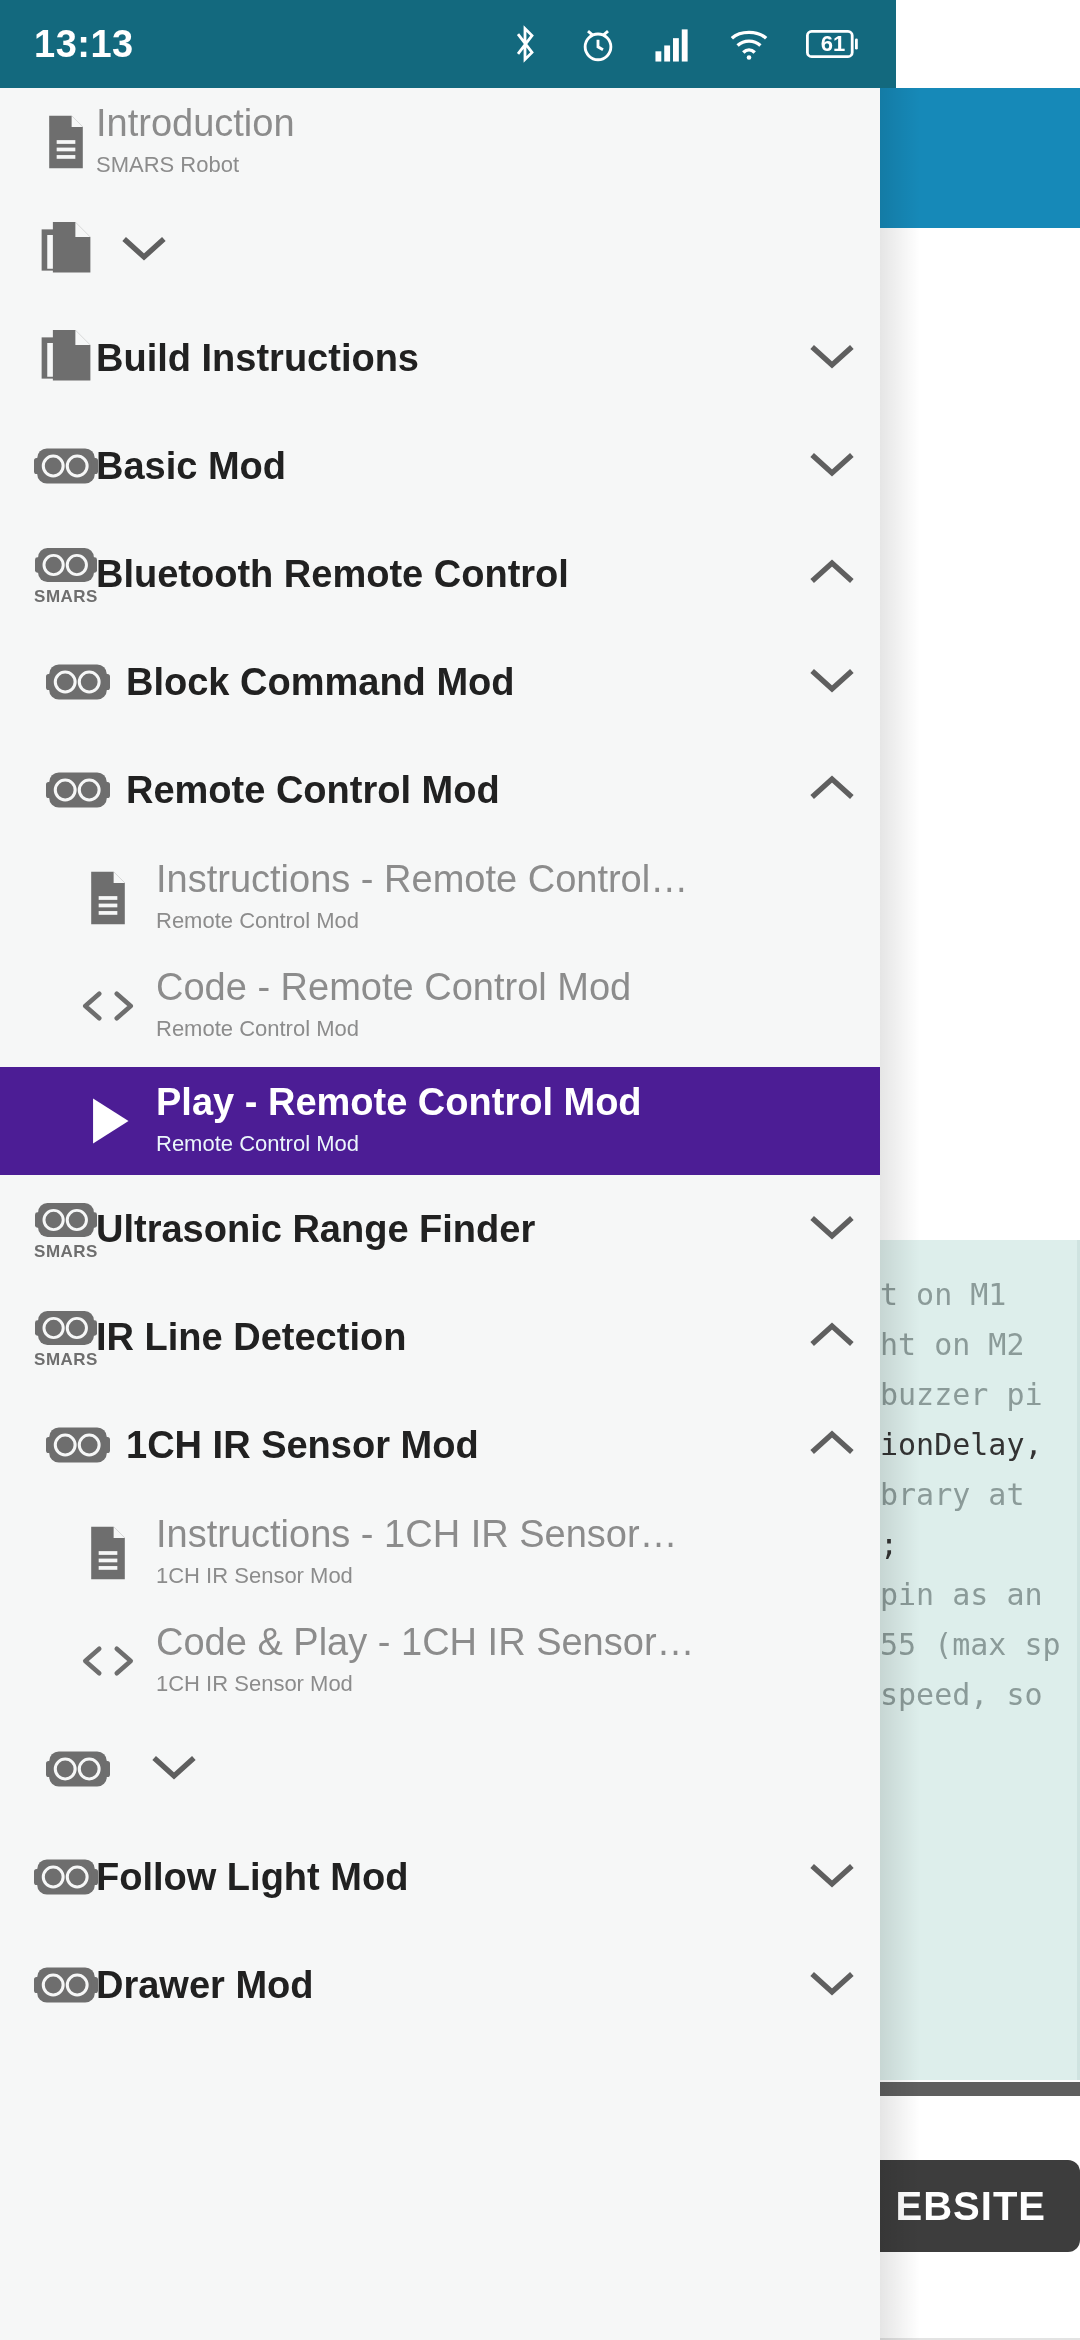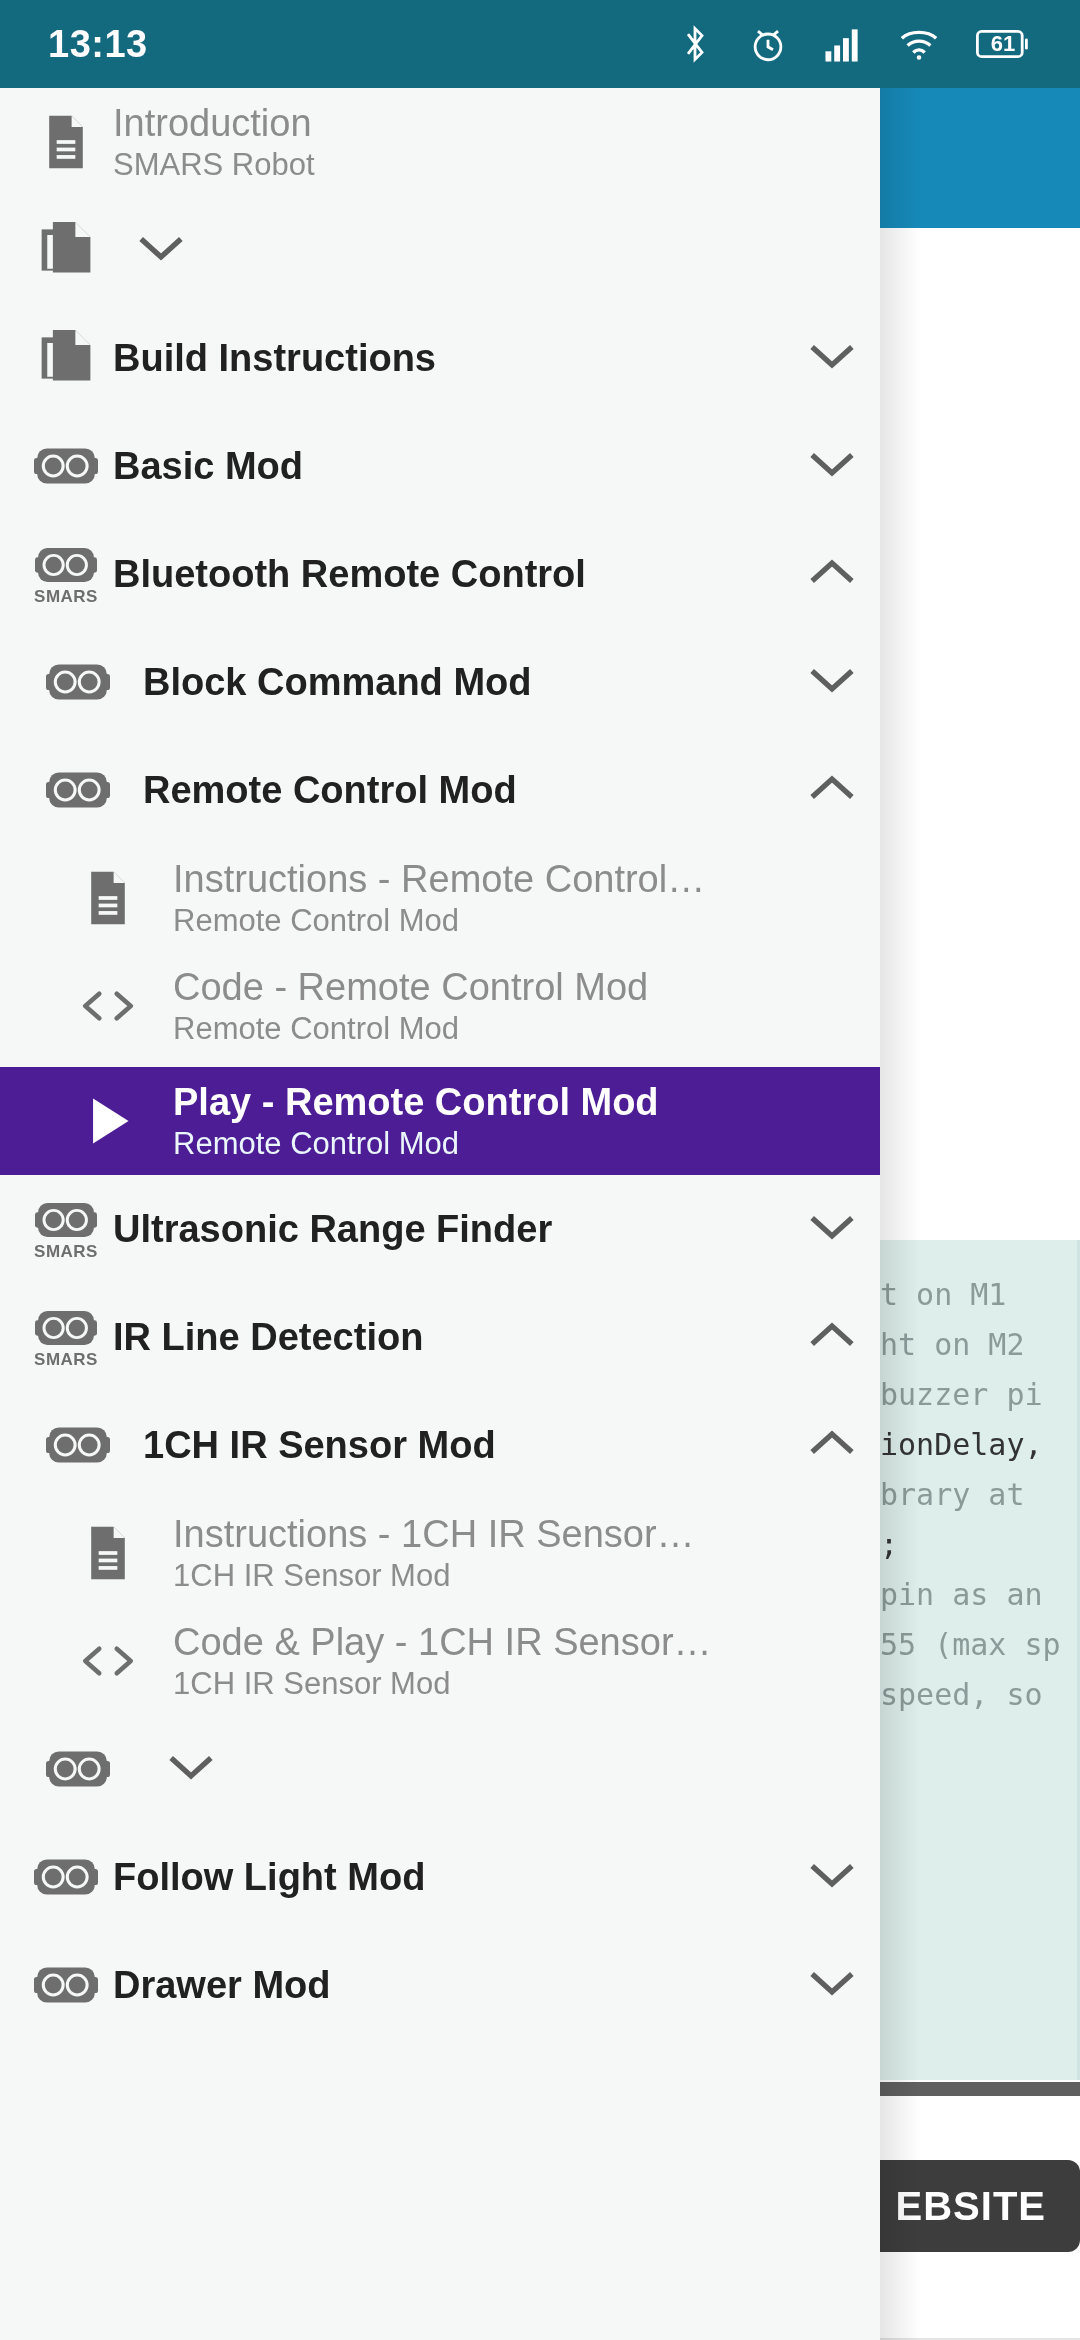--- a/index.html
+++ b/index.html
@@ -63,24 +63,24 @@
   #bg-website-btn {
     position:absolute; left:820px; top:2160px; width:260px; height:92px;
     background:#3d3d3d; border-radius:12px;
     color:#ffffff; font-size:40px; font-weight:bold;
     letter-spacing:1px; line-height:92px; text-align:right;
     padding-right:34px; white-space:nowrap; overflow:hidden;
   }
 
   
   #statusbar {
-    position:absolute; left:0; top:0; width:1080px; height:88px;
+    position:absolute; left:0; top:0; width:896px; height:88px;
     background:#13697e; color:#ffffff; z-index:50;
     display:flex; align-items:center; justify-content:space-between;
-    padding:0 48px;
+    padding:0 34px;
   }
   #clock { font-size:38px; font-weight:bold; letter-spacing:.5px; }
   #sb-icons { display:flex; align-items:center; gap:37px; }
   #sb-icons svg { display:block; }
   .batt-wrap { position:relative; display:flex; align-items:center; }
   .batt-num {
     position:absolute; left:0; top:0; width:54px; height:34px;
     font-size:22px; font-weight:bold; color:#ffffff;
     display:flex; align-items:center; justify-content:center;
   }
@@ -91,40 +91,40 @@
     background:#f6f7f7; z-index:40; overflow:hidden;
   }
   #drawer-scrim {
     position:absolute; left:880px; top:88px; width:40px; height:2252px;
     z-index:39;
     background:linear-gradient(to right, rgba(0,0,0,.10), rgba(0,0,0,0));
   }
 
   .nav-item {
     position:relative; display:flex; align-items:center;
-    height:108px; width:880px;gap:17px;
+    height:108px; width:880px;
   }
   .nav-item.selected { background:#4c1d95;margin-top:7px; }
 
   .ni-icon {
     width:96px; min-width:96px; height:108px;
     display:flex; align-items:center; justify-content:center;
     color:#6e6e6e;
   }
   .nav-item.selected .ni-icon { color:#ffffff; }
 
   .ni-text { flex:1; min-width:0; padding-right:16px; }
   .ni-title {
     font-size:38px; color:#212121; font-weight:bold;
     white-space:nowrap; overflow:hidden; text-overflow:ellipsis;
     line-height:46px;
   }
   .ni-title.muted { color:#8c8c8c; font-weight:normal; }
   .ni-sub {
-    font-size:31px; color:#8c8c8c; line-height:38px;
+    font-size:22px; color:#8c8c8c; line-height:38px;
     white-space:nowrap; overflow:hidden; text-overflow:ellipsis;
   }
   .nav-item.selected .ni-title { color:#ffffff; font-weight:bold; }
   .nav-item.selected .ni-sub { color:#eaf6fb; }
 
   .ni-chev {
     width:96px; min-width:96px; height:108px;
     display:flex; align-items:center; justify-content:center;
     color:#5f5f5f;
   }

